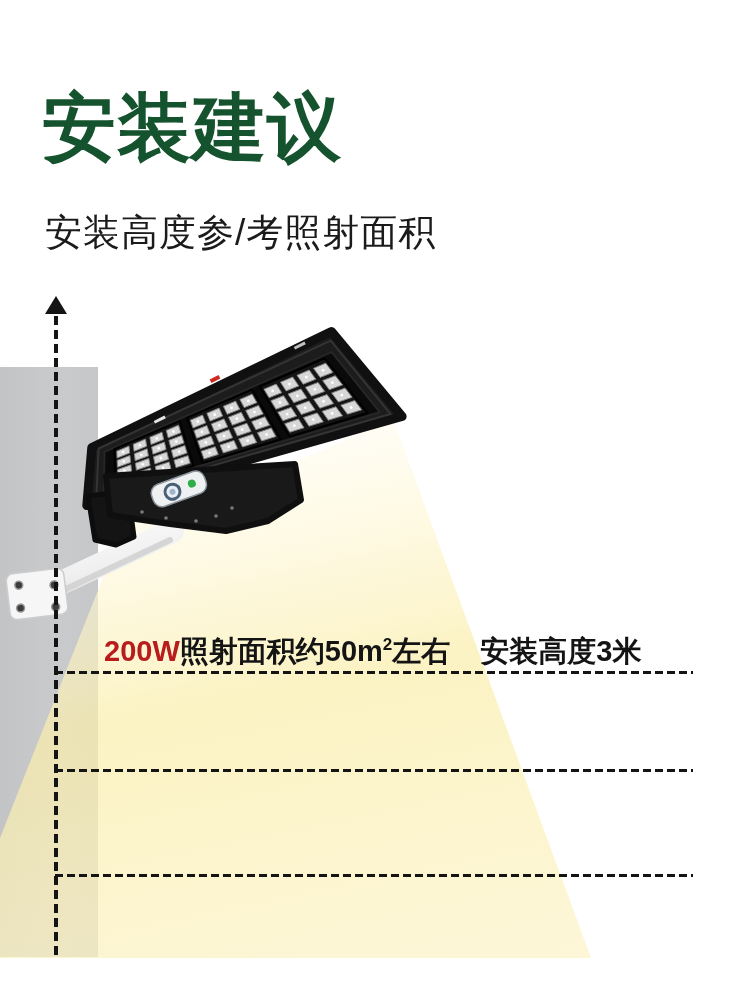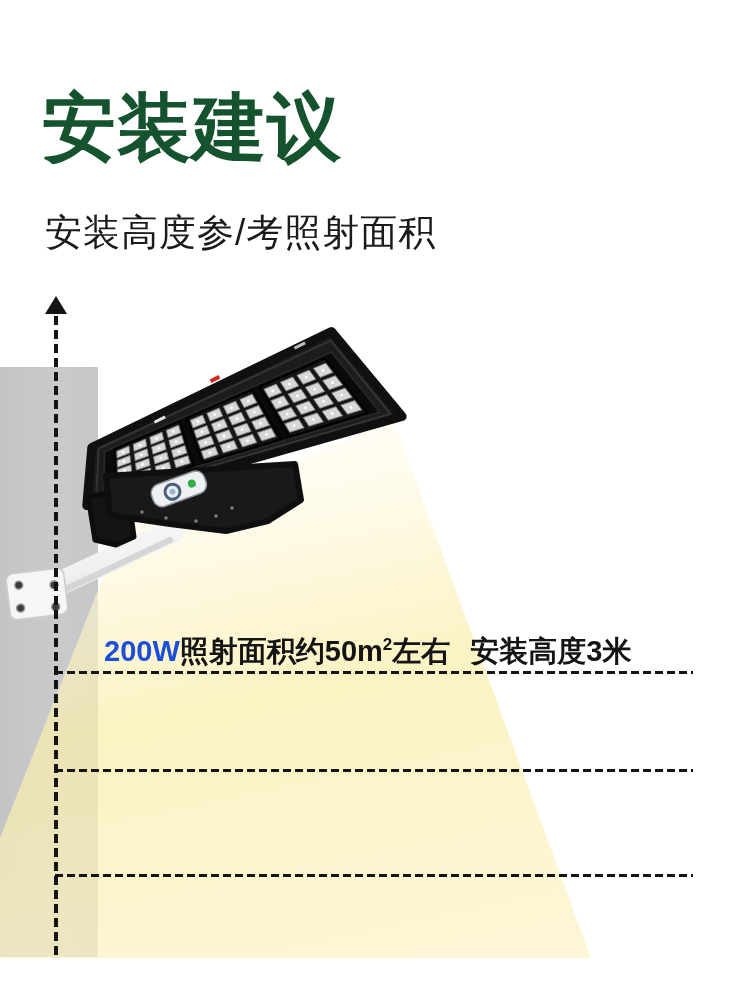--- a/index.html
+++ b/index.html
@@ -40,23 +40,23 @@
     position:absolute;left:55px;width:638px;height:3px;
     background:repeating-linear-gradient(90deg,#141414 0 8px,transparent 8px 12px);
   }
   .line-1{top:671px;} .line-2{top:769px;} .line-3{top:874px;}
   
   .spec-row{
     position:absolute;left:104px;height:32px;line-height:32px;white-space:nowrap;
     font-size:29px;font-weight:600;color:#141414;
   }
   .row-1{top:635px;} .row-2{top:734px;} .row-3{top:836px;}
-  .spec-row .power{color:#1d4ed8;font-weight:700;}
+  .spec-row .power{color:#b91c1c;font-weight:700;}
   .spec-row sup{font-size:17px;font-weight:600;line-height:0;}
-  .spec-row .install{margin-left:20px;}
+  .spec-row .install{margin-left:30px;}
 </style>
 </head>
 <body>
 
 <div id="stage">
 
   <div class="wall-col"></div>
 
   <svg id="scene" viewBox="0 0 750 985" xmlns="http://www.w3.org/2000/svg">
     <defs>

